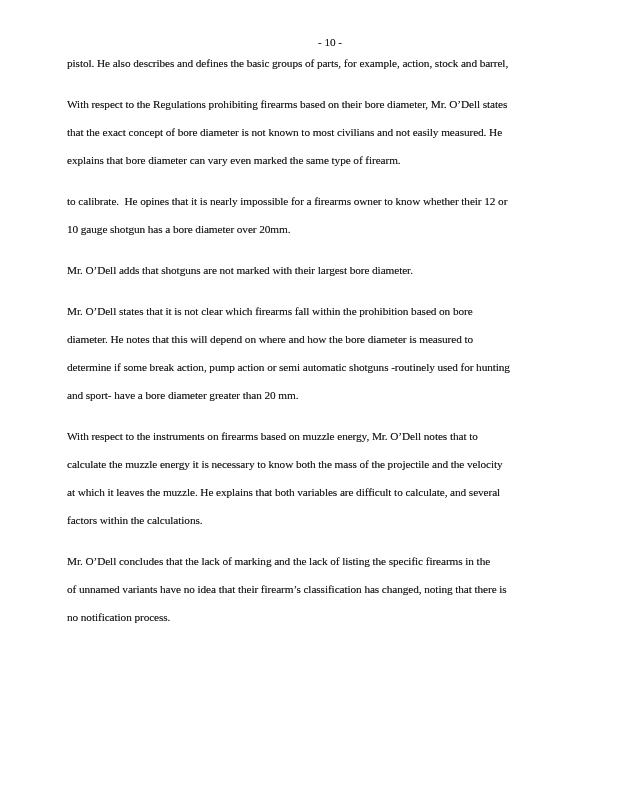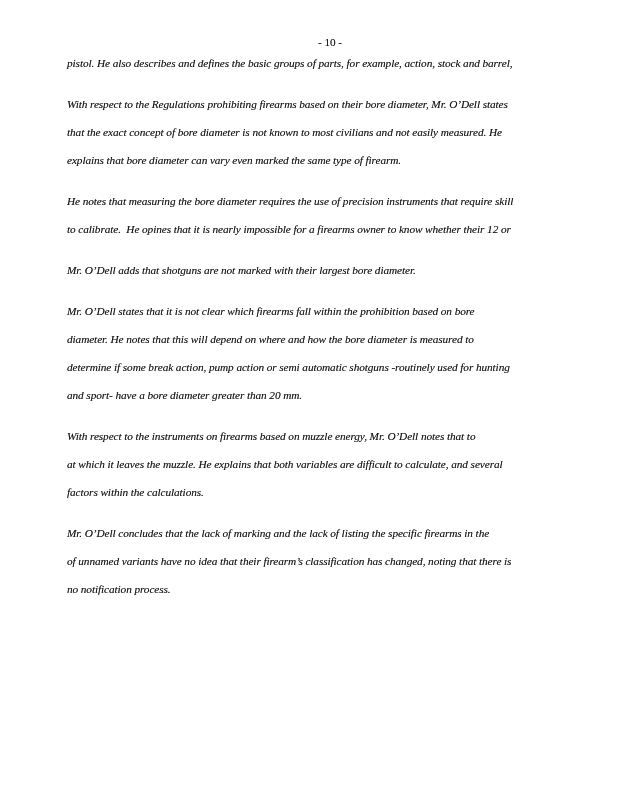--- a/index.html
+++ b/index.html
@@ -23,21 +23,20 @@
   }
   .page-number {
     text-align: center;
     line-height: 13px;
     position: relative;
     left: 14px;
     margin: 0;
   }
   .doc-body {
     margin: 0;
-    font-style: italic;
   }
   .para {
     margin: 0 0 13px 0;
     line-height: 28px;
   }
   .line {
     display: block;
     white-space: pre;
   }
 </style>
@@ -54,37 +53,38 @@
       <span class="line">pistol. He also describes and defines the basic groups of parts, for example, action, stock and barrel,</span>
     </p>
 
     <p class="para">
       <span class="line">With respect to the Regulations prohibiting firearms based on their bore diameter, Mr. O’Dell states</span>
       <span class="line">that the exact concept of bore diameter is not known to most civilians and not easily measured. He</span>
       <span class="line">explains that bore diameter can vary even marked the same type of firearm.</span>
     </p>
 
     <p class="para">
-      <span class="line">He notes that measuring the bore diameter requires the use of precision instruments that require skill</span>
       <span class="line">to calibrate.  He opines that it is nearly impossible for a firearms owner to know whether their 12 or</span>
+      <span class="line">10 gauge shotgun has a bore diameter over 20mm.</span>
     </p>
 
     <p class="para">
       <span class="line">Mr. O’Dell adds that shotguns are not marked with their largest bore diameter.</span>
     </p>
 
     <p class="para">
       <span class="line">Mr. O’Dell states that it is not clear which firearms fall within the prohibition based on bore</span>
       <span class="line">diameter. He notes that this will depend on where and how the bore diameter is measured to</span>
       <span class="line">determine if some break action, pump action or semi automatic shotguns -routinely used for hunting</span>
       <span class="line">and sport- have a bore diameter greater than 20 mm.</span>
     </p>
 
     <p class="para">
       <span class="line">With respect to the instruments on firearms based on muzzle energy, Mr. O’Dell notes that to</span>
+      <span class="line">calculate the muzzle energy it is necessary to know both the mass of the projectile and the velocity</span>
       <span class="line">at which it leaves the muzzle. He explains that both variables are difficult to calculate, and several</span>
       <span class="line">factors within the calculations.</span>
     </p>
 
     <p class="para">
       <span class="line">Mr. O’Dell concludes that the lack of marking and the lack of listing the specific firearms in the</span>
       <span class="line">of unnamed variants have no idea that their firearm’s classification has changed, noting that there is</span>
       <span class="line">no notification process.</span>
     </p>
 

